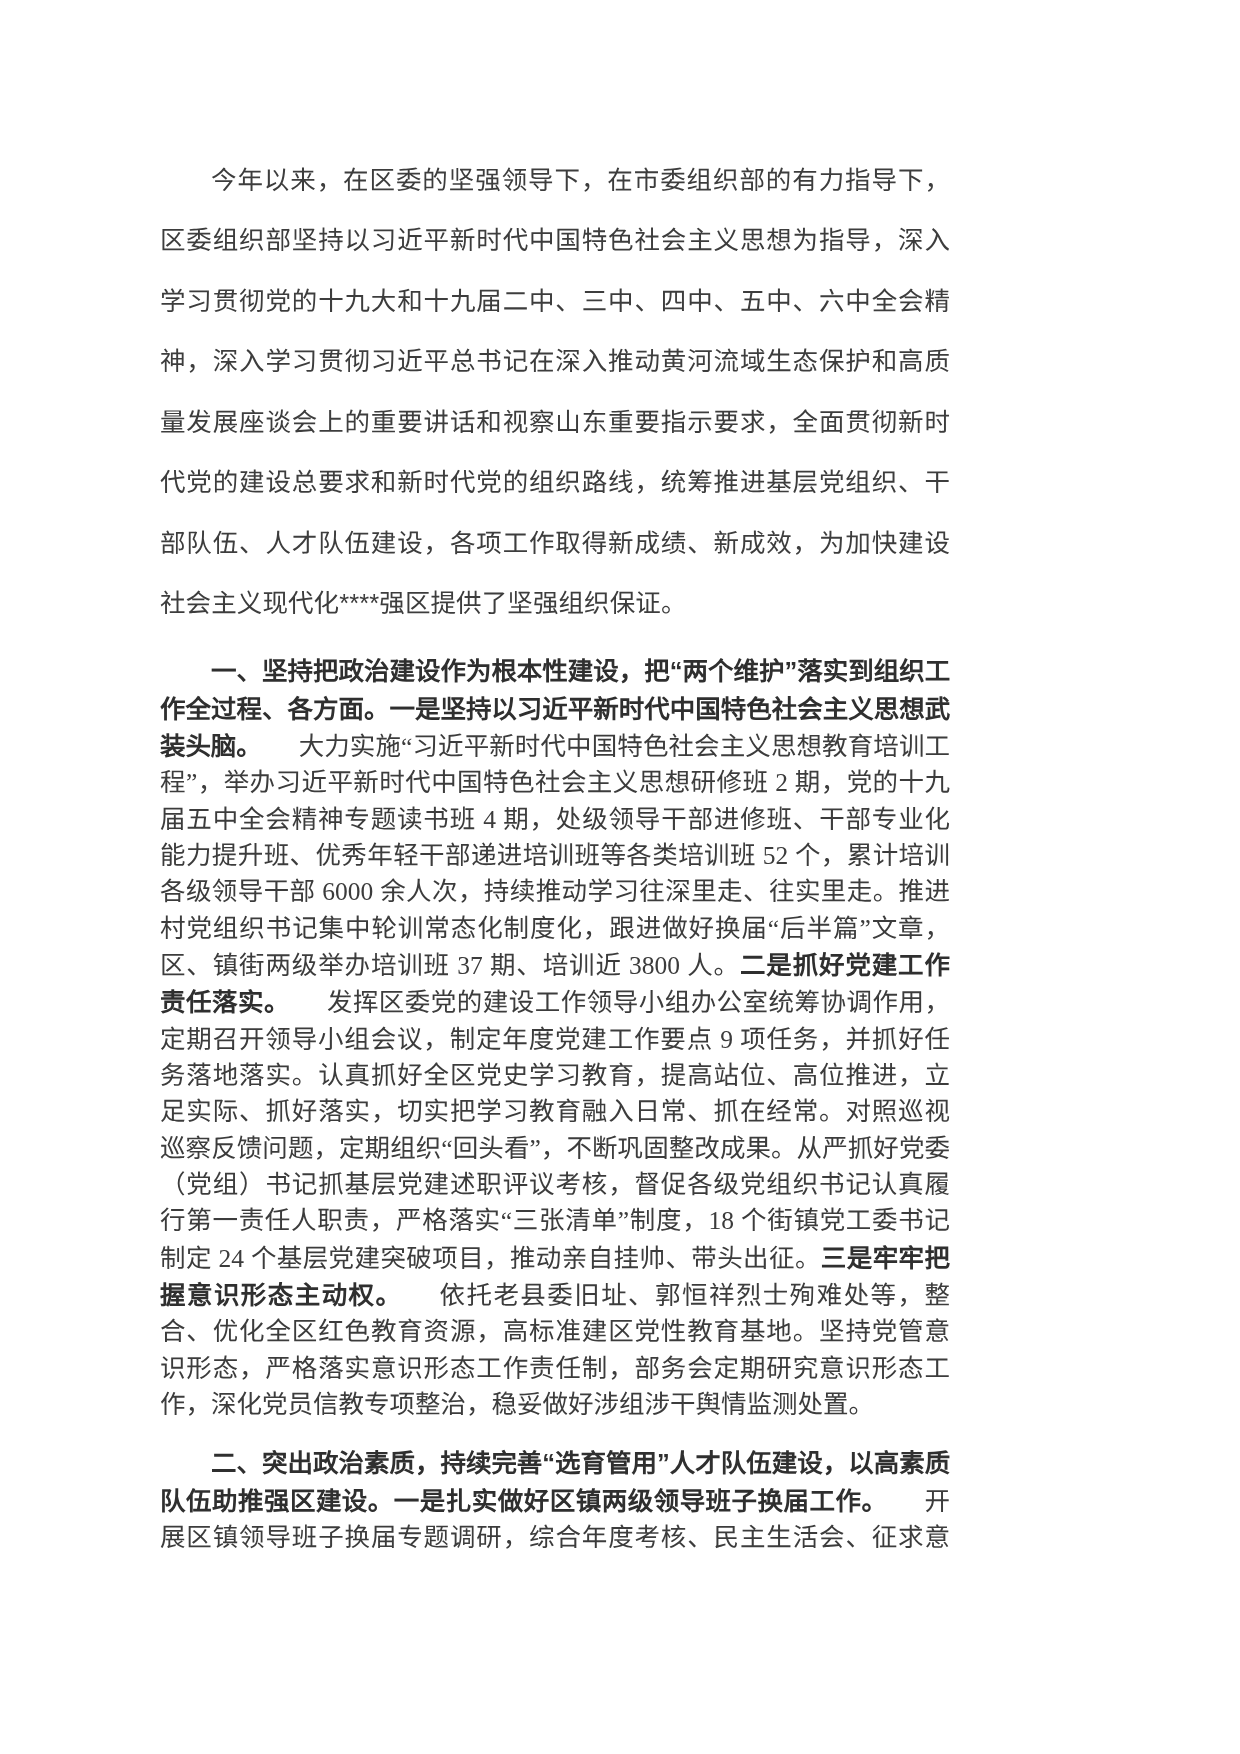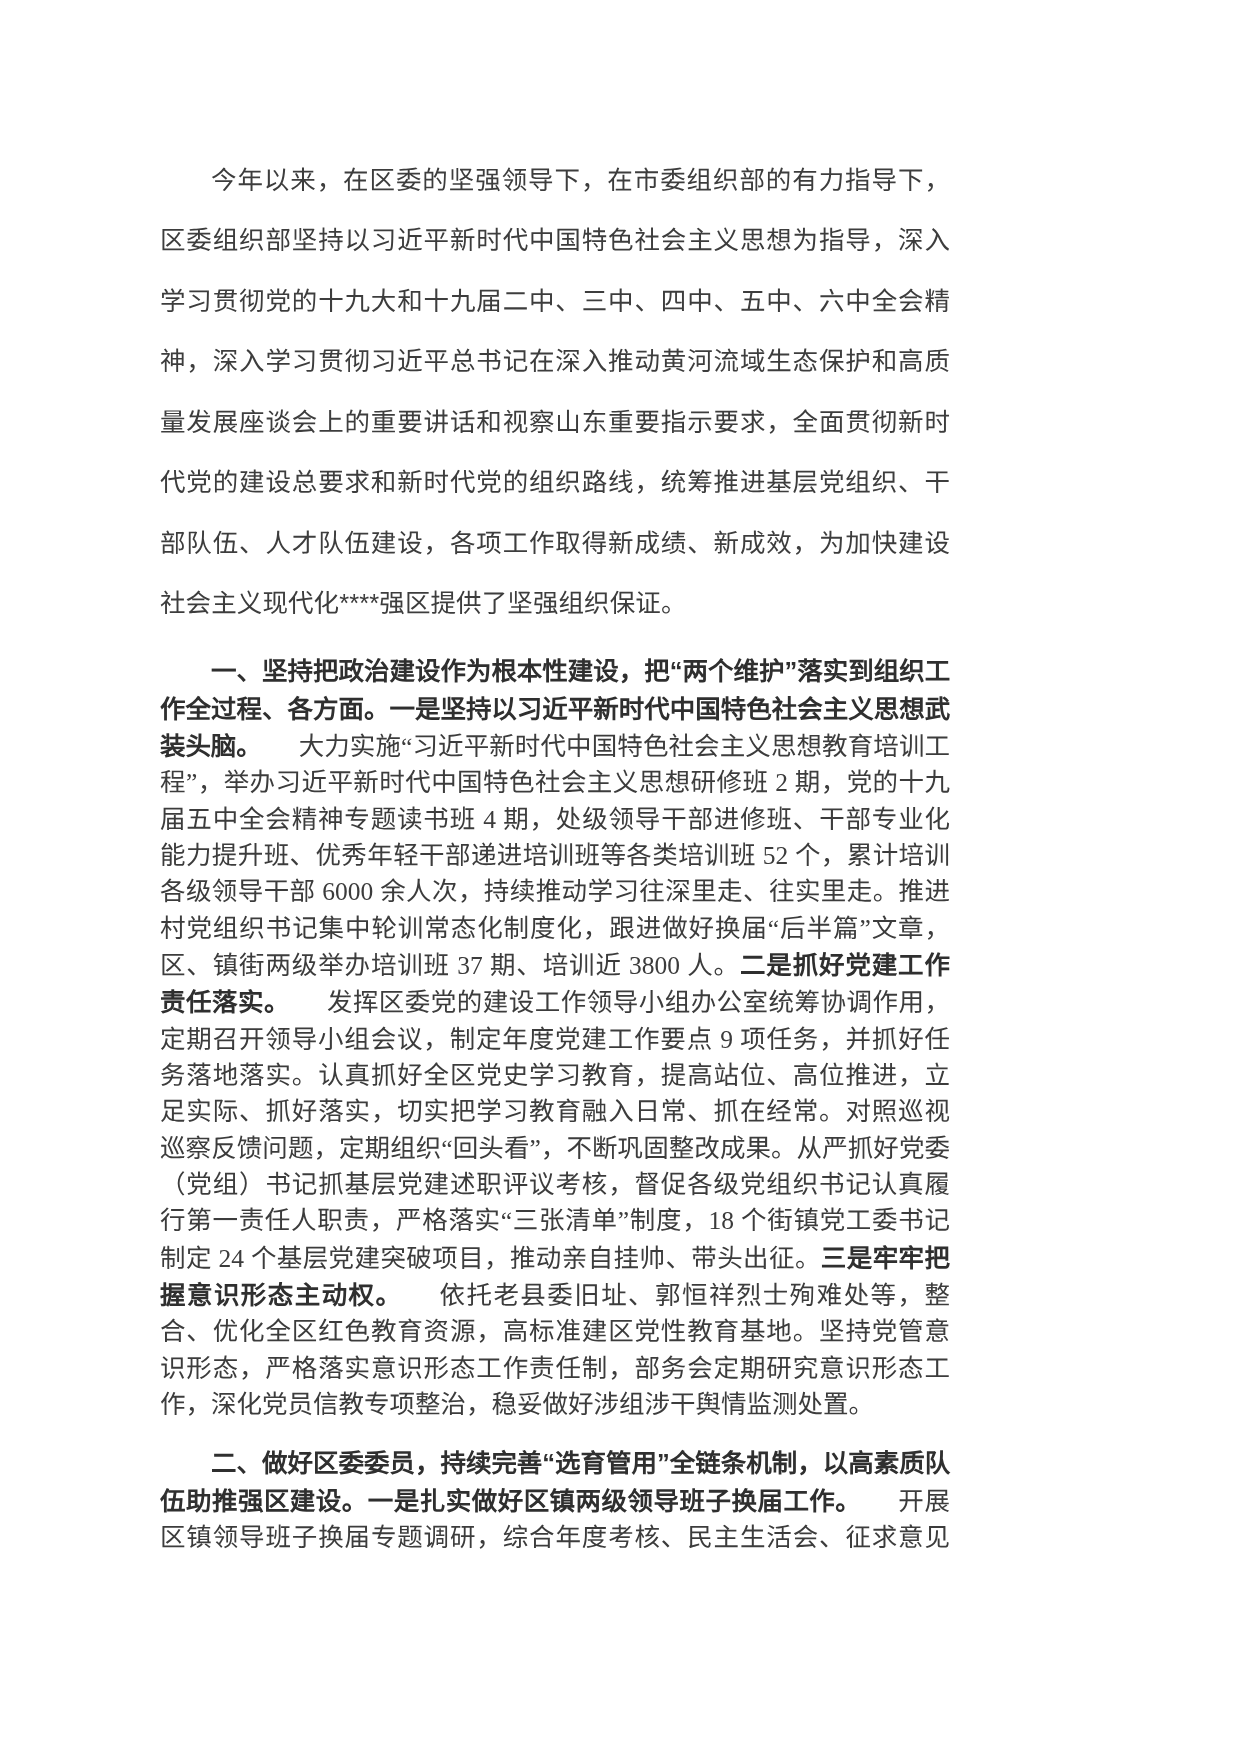--- a/index.html
+++ b/index.html
@@ -85,17 +85,17 @@
 <div id="page">
   <div id="content">
 
     <p class="intro">今年以来，在区委的坚强领导下，在市委组织部的有力指导下，区委组织部坚持以习近平新时代中国特色社会主义思想为指导，深入学习贯彻党的十九大和十九届二中、三中、四中、五中、六中全会精神，深入学习贯彻习近平总书记在深入推动黄河流域生态保护和高质量发展座谈会上的重要讲话和视察山东重要指示要求，全面贯彻新时代党的建设总要求和新时代党的组织路线，统筹推进基层党组织、干部队伍、人才队伍建设，各项工作取得新成绩、新成效，为加快建设社会主义现代化****强区提供了坚强组织保证。</p>
 
     <p class="section">
       <span class="sec-head">一、坚持把政治建设作为根本性建设，把“两个维护”落实到组织工作全过程、各方面。一是坚持以习近平新时代中国特色社会主义思想武装头脑。</span><span class="body">大力实施“习近平新时代中国特色社会主义思想教育培训工程”，举办习近平新时代中国特色社会主义思想研修班 2 期，党的十九届五中全会精神专题读书班 4 期，处级领导干部进修班、干部专业化能力提升班、优秀年轻干部递进培训班等各类培训班 52 个，累计培训各级领导干部 6000 余人次，持续推动学习往深里走、往实里走。推进村党组织书记集中轮训常态化制度化，跟进做好换届“后半篇”文章，区、镇街两级举办培训班 37 期、培训近 3800 人。</span><span class="b">二是抓好党建工作责任落实。</span><span class="body">发挥区委党的建设工作领导小组办公室统筹协调作用，定期召开领导小组会议，制定年度党建工作要点 9 项任务，并抓好任务落地落实。认真抓好全区党史学习教育，提高站位、高位推进，立足实际、抓好落实，切实把学习教育融入日常、抓在经常。对照巡视巡察反馈问题，定期组织“回头看”，不断巩固整改成果。从严抓好党委（党组）书记抓基层党建述职评议考核，督促各级党组织书记认真履行第一责任人职责，严格落实“三张清单”制度，18 个街镇党工委书记制定 24 个基层党建突破项目，推动亲自挂帅、带头出征。</span><span class="b">三是牢牢把握意识形态主动权。</span><span class="body">依托老县委旧址、郭恒祥烈士殉难处等，整合、优化全区红色教育资源，高标准建区党性教育基地。坚持党管意识形态，严格落实意识形态工作责任制，部务会定期研究意识形态工作，深化党员信教专项整治，稳妥做好涉组涉干舆情监测处置。</span>
     </p>
 
     <p class="section">
-      <span class="sec-head">二、做好区委委员，持续完善“选育管用”全链条机制，以高素质队伍助推强区建设。一是扎实做好区镇两级领导班子换届工作。</span><span class="body">开展区镇领导班子换届专题调研，综合年度考核、民主生活会、征求意见等情况，进行全面分析，明确配备方向。配合做好区级领导班子换届相关工作，高质量保障市委组织部考察组各环节工作高效衔接。起草《关于认真做好镇领导班子换届工作的通知》，形成《镇领导班子换届考察工作实施细则》及配套材料，择优选调 1 名镇事业编制工作人员、1 名到村任职过的选调生进镇领导班子。做好区委委员、区纪委委员人选的推荐、考察工作，开展区人大代表和政协委员中党员领导干部人选的推荐、提名工作，做好人大代表、政协委员人选资格审查工作。</span>
+      <span class="sec-head">二、突出政治素质，持续完善“选育管用”人才队伍建设，以高素质队伍助推强区建设。一是扎实做好区镇两级领导班子换届工作。</span><span class="body">开展区镇领导班子换届专题调研，综合年度考核、民主生活会、征求意见等情况，进行全面分析，明确配备方向。配合做好区级领导班子换届相关工作，高质量保障市委组织部考察组各环节工作高效衔接。起草《关于认真做好镇领导班子换届工作的通知》，形成《镇领导班子换届考察工作实施细则》及配套材料，择优选调 1 名镇事业编制工作人员、1 名到村任职过的选调生进镇领导班子。做好区委委员、区纪委委员人选的推荐、考察工作，开展区人大代表和政协委员中党员领导干部人选的推荐、提名工作，做好人大代表、政协委员人选资格审查工作。</span>
     </p>
 
   </div>
 </div>
 
 </body></html>

